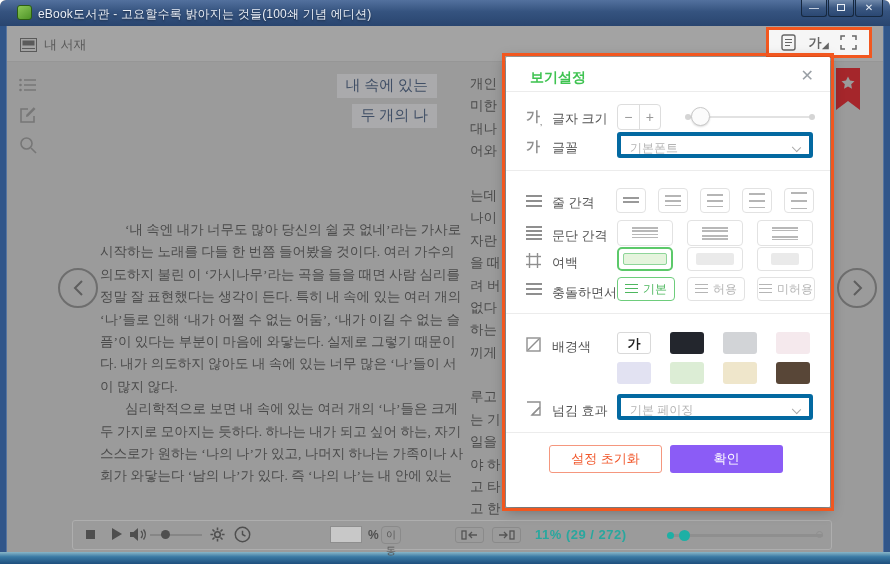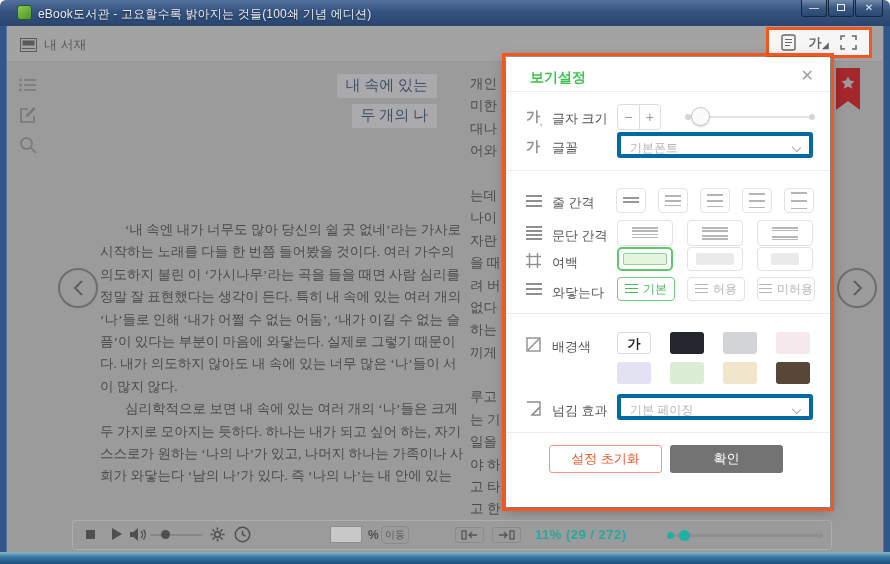--- a/index.html
+++ b/index.html
@@ -90,33 +90,33 @@
   .mg-btn.sel { border:2px solid #5cc96a; border-radius:5px; }
   .mg-btn.sel .mg-in { background:#e5f4dd; border:1px solid #8ed599; }
   .in-btn { top:220px; width:58px; height:24px; gap:5px; font-size:12px; }
   .in-btn .lines-ic { width:13px; height:10px; }
   .in-btn.sel { border:1px solid #6ecd7c; color:#4db75e; }
   .swatch { width:34px; height:22px; border-radius:3px; }
   .sw-ga { border:1px solid #d9d9d9; color:#222; font-size:13px; font-weight:bold;
     text-align:center; line-height:21px; }
   .btn-reset { left:43px; top:388px; width:113px; height:28px; border:1px solid #f5977e; border-radius:3px;
     color:#f1562a; background:#fff; text-align:center; line-height:26px; font-size:13px; }
-  .btn-ok { left:164px; top:388px; width:113px; height:28px; background:#737373; border-radius:3px;
+  .btn-ok { left:164px; top:388px; width:113px; height:28px; background:#8b5cf6; border-radius:3px;
     color:#fff; text-align:center; line-height:28px; font-size:13px; }
 
   
   #pbar { left:72px; top:520px; width:760px; height:30px; border:1px solid #aeaeae; border-radius:3px; }
   #stop-btn { left:86px; top:530px; width:9px; height:9px; background:#4f4f4f; }
   #play-btn { left:112px; top:528px; width:0; height:0; border-left:10px solid #4f4f4f;
     border-top:6px solid transparent; border-bottom:6px solid transparent; }
   #vol-track { left:150px; top:534px; width:52px; height:2px; background:#868686; }
   #vol-dot { left:161px; top:530px; width:9px; height:9px; border-radius:50%; background:#4f4f4f; }
   #pct-input { left:330px; top:526px; width:32px; height:17px; background:#c8c8c8; border:1px solid #8e8e8e; }
   #pct-sym { left:368px; top:528px; font-size:12px; font-weight:bold; color:#4f4f4f; }
-  #goto-btn { left:381px; top:526px; width:28px; height:18px; border:1px solid #8a8a8a; border-radius:4px;
+  #goto-btn { left:381px; top:526px; width:20px; height:18px; border:1px solid #8a8a8a; border-radius:4px;
     font-size:10px; color:#555; text-align:center; line-height:16px; }
   .jump-btn { top:527px; width:29px; height:16px; border:1px solid #8a8a8a; border-radius:3px;
     display:flex; align-items:center; justify-content:center; color:#555; }
   #jump-first { left:455px; } #jump-last { left:492px; }
   #prog-text { left:535px; top:527px; font-size:13px; font-weight:bold; color:#2aa79e; letter-spacing:.5px; }
   #prog-track { left:667px; top:534px; width:156px; height:3px; background:#8f8f8f; border-radius:2px; }
   #prog-dot1 { left:667px; top:532px; width:7px; height:7px; border-radius:50%; background:#1db0a5; }
   #prog-handle { left:679px; top:530px; width:11px; height:11px; border-radius:50%; background:#1db0a5; }
   #prog-end { left:816px; top:531px; width:7px; height:7px; border-radius:50%; border:1.5px solid #8f8f8f; }
 </style>
@@ -316,21 +316,21 @@
         <span class="mg-in" style="width:44px"></span>
       </div>
     <div class="abs opt mg-btn" style="left:181px">
         <span class="mg-in" style="width:38px"></span>
       </div>
     <div class="abs opt mg-btn" style="left:251px">
         <span class="mg-in" style="width:28px"></span>
       </div>
 
     <span class="abs rowic lines-ic" style="top:226px; height:12px; background:repeating-linear-gradient(180deg,currentColor 0 2px,transparent 2px 5px)"></span>
-    <div class="abs rowlab" style="top:227px">와닿는다</div>
+    <div class="abs rowlab" style="top:227px">충돌하면서</div>
     <div class="abs opt in-btn sel" style="left:111px">
       <span class="lines-ic" style="background:repeating-linear-gradient(180deg,currentColor 0 1.5px,transparent 1.5px 4px)"></span>
       <span>기본</span>
     </div>
     <div class="abs opt in-btn" style="left:181px">
       <span class="lines-ic" style="background:repeating-linear-gradient(180deg,currentColor 0 1.5px,transparent 1.5px 4px)"></span>
       <span>허용</span>
     </div>
     <div class="abs opt in-btn" style="left:251px">
       <span class="lines-ic" style="background:repeating-linear-gradient(180deg,currentColor 0 1.5px,transparent 1.5px 4px)"></span>

